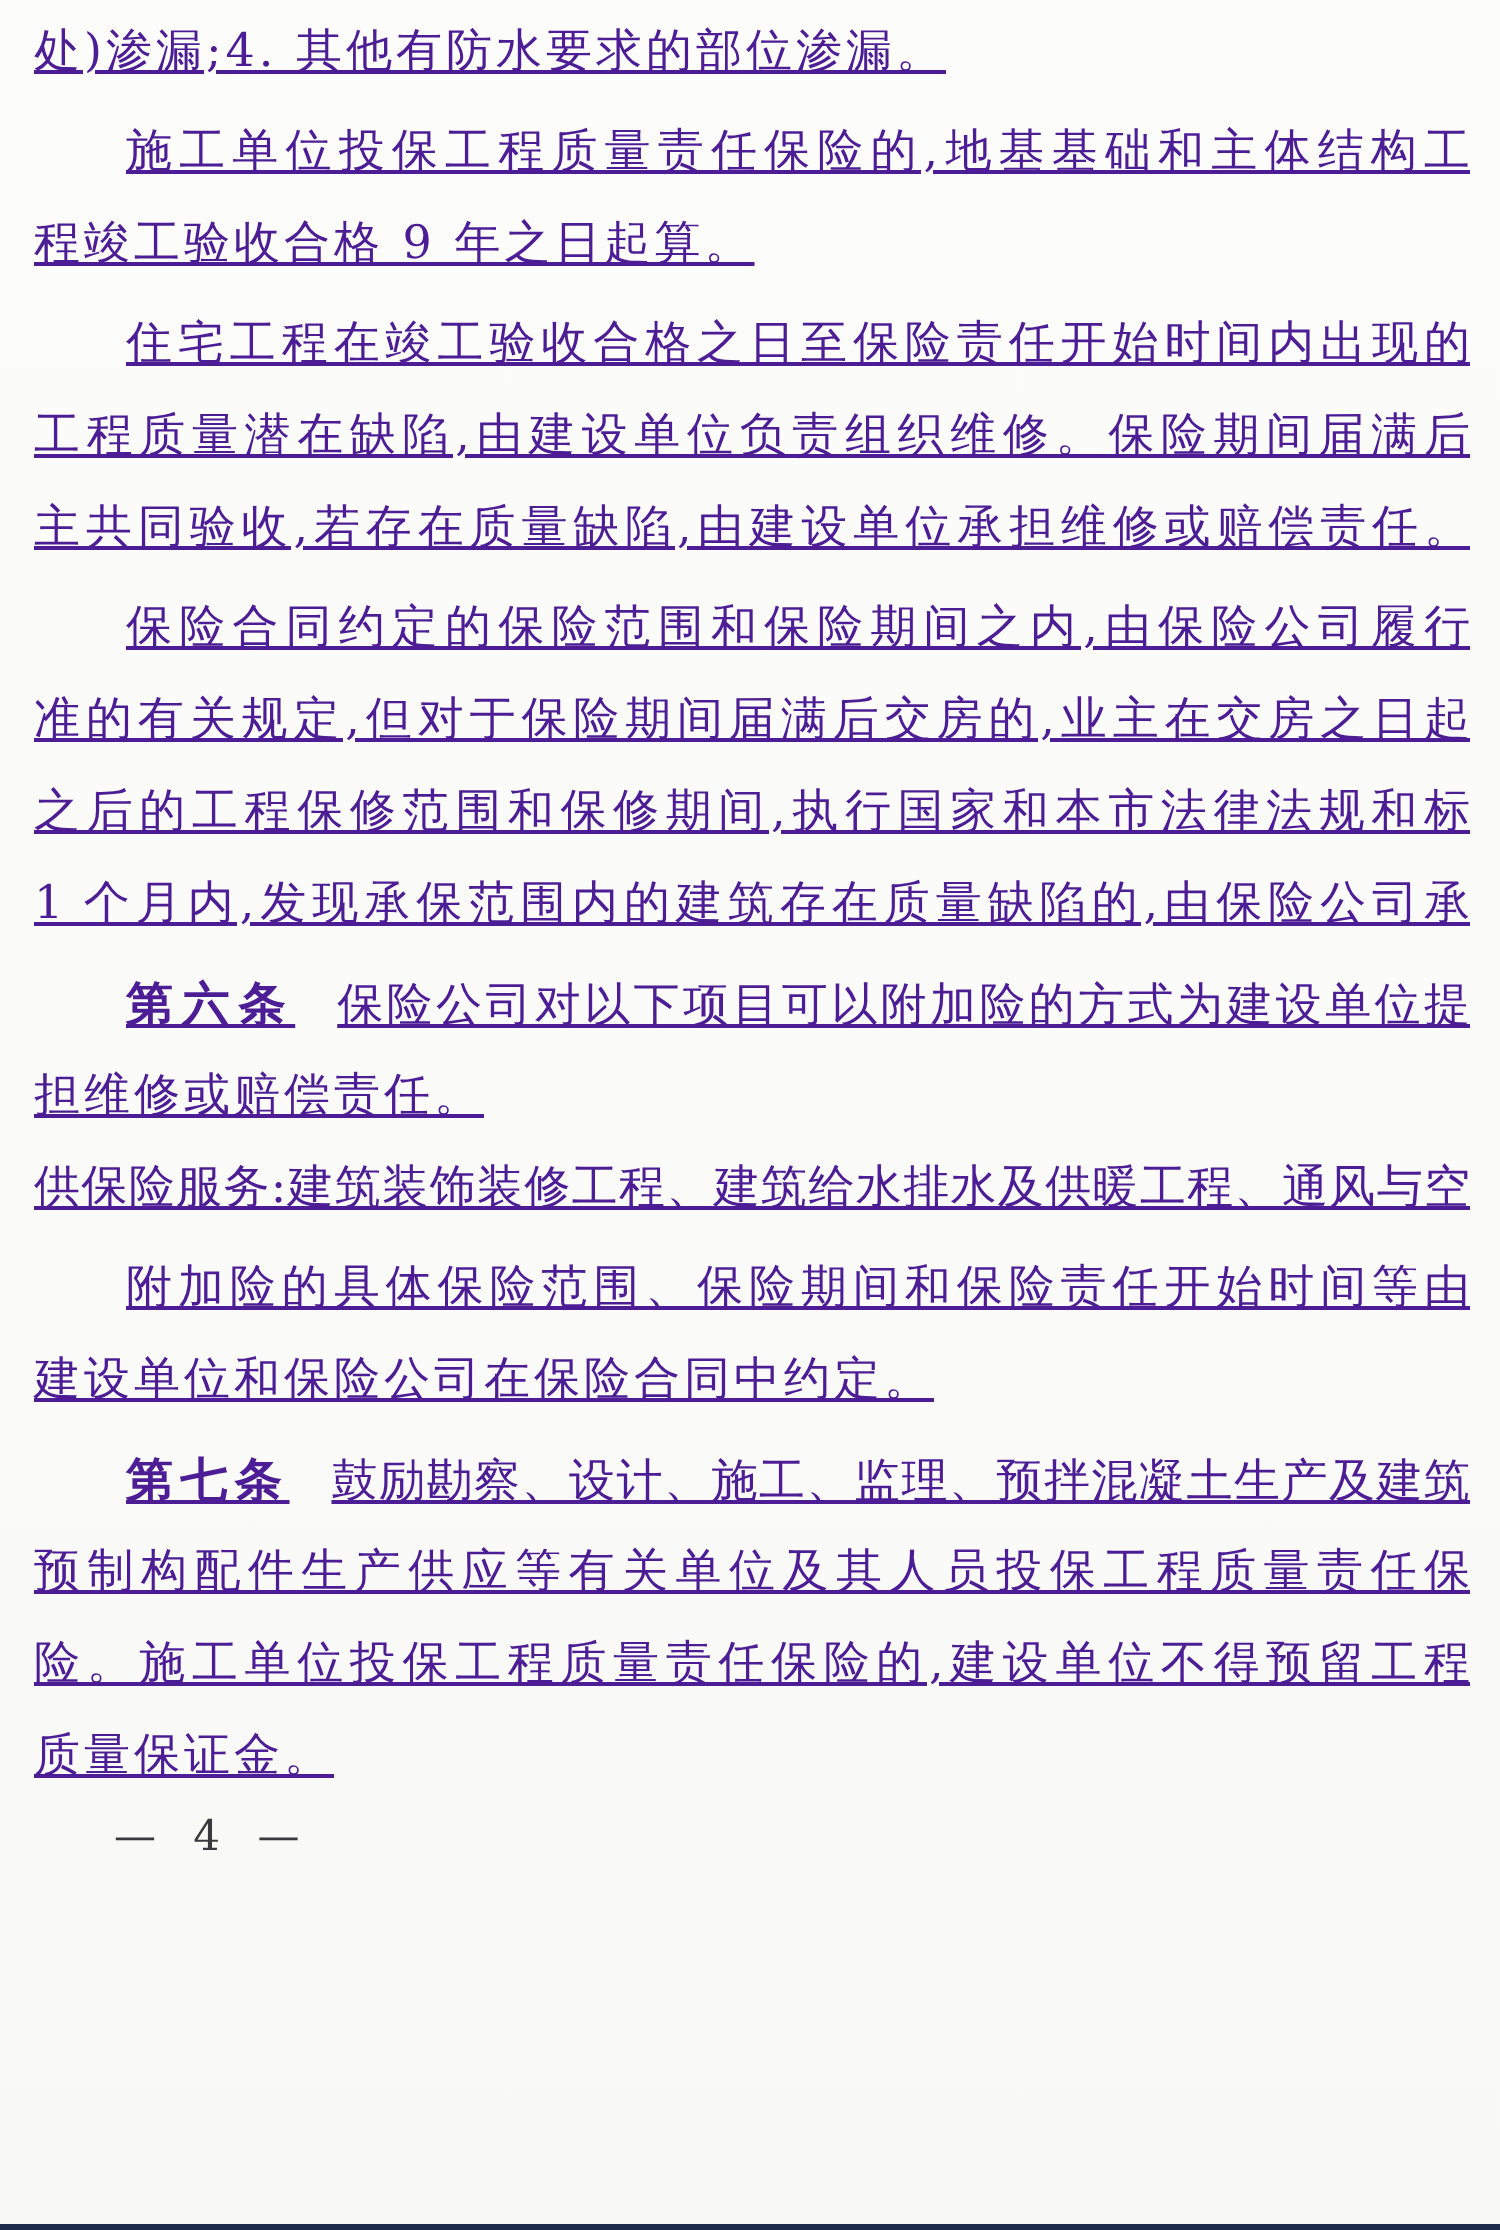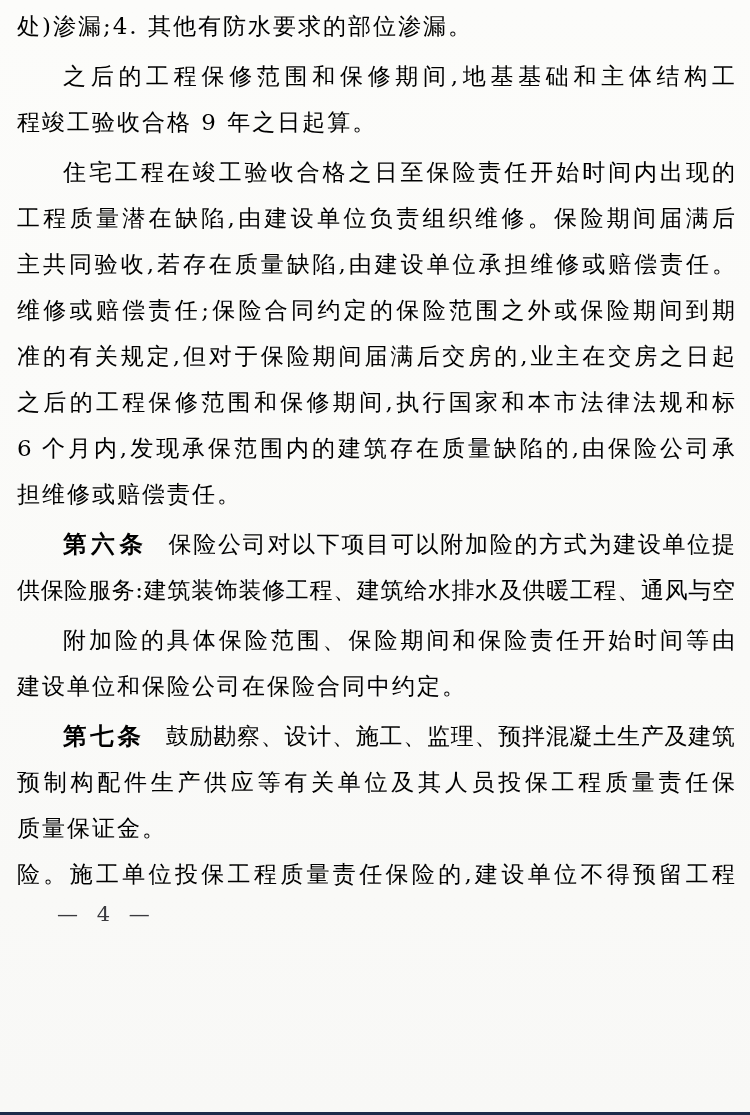--- a/index.html
+++ b/index.html
@@ -18,24 +18,25 @@
     position: absolute;
     inset: 0;
   }
   .doc {
     padding: 3px 15px 0 17px;
   }
   .line {
     height: 46px;
     line-height: 46px;
     font-size: 23px;
-    color: #000000;
+    color: #4c1d95;
     text-align: justify;
     text-justify: inter-character;
     white-space: nowrap;
+    text-decoration: underline;
   }
   
   .line.fill {
     text-align-last: justify;
     -moz-text-align-last: justify;
   }
   
   .line:not(.fill) {
     letter-spacing: 2px;
   }
@@ -69,42 +70,42 @@
     height: 3px;
     background: #1e2b4a;
   }
 </style>
 </head>
 <body>
 
 <div class="page">
   <div class="doc">
     <div class="line">处)渗漏;4. 其他有防水要求的部位渗漏。</div>
-    <div class="line indent fill pstart">之后的工程保修范围和保修期间,地基基础和主体结构工</div>
+    <div class="line indent fill pstart">施工单位投保工程质量责任保险的,地基基础和主体结构工</div>
     <div class="line">程竣工验收合格 9 年之日起算。</div>
     <div class="line indent fill pstart">住宅工程在竣工验收合格之日至保险责任开始时间内出现的</div>
     <div class="line fill">工程质量潜在缺陷,由建设单位负责组织维修。保险期间届满后</div>
     <div class="line fill">主共同验收,若存在质量缺陷,由建设单位承担维修或赔偿责任。</div>
-    <div class="line fill">维修或赔偿责任;保险合同约定的保险范围之外或保险期间到期</div>
+    <div class="line indent fill pstart">保险合同约定的保险范围和保险期间之内,由保险公司履行</div>
     <div class="line fill">准的有关规定,但对于保险期间届满后交房的,业主在交房之日起</div>
     <div class="line fill">之后的工程保修范围和保修期间,执行国家和本市法律法规和标</div>
-    <div class="line fill">6 个月内,发现承保范围内的建筑存在质量缺陷的,由保险公司承</div>
-    <div class="line">担维修或赔偿责任。</div>
+    <div class="line fill">1 个月内,发现承保范围内的建筑存在质量缺陷的,由保险公司承</div>
     <div class="line indent fill pstart">
       <span class="art-head">第六条</span><span>保险公司对以下项目可以附加险的方式为建设单位提</span>
     </div>
+    <div class="line">担维修或赔偿责任。</div>
     <div class="line fill">供保险服务:建筑装饰装修工程、建筑给水排水及供暖工程、通风与空</div>
     <div class="line indent fill pstart">附加险的具体保险范围、保险期间和保险责任开始时间等由</div>
     <div class="line">建设单位和保险公司在保险合同中约定。</div>
     <div class="line indent fill pstart">
       <span class="art-head">第七条</span><span>鼓励勘察、设计、施工、监理、预拌混凝土生产及建筑</span>
     </div>
     <div class="line fill">预制构配件生产供应等有关单位及其人员投保工程质量责任保</div>
+    <div class="line fill">险。施工单位投保工程质量责任保险的,建设单位不得预留工程</div>
     <div class="line">质量保证金。</div>
-    <div class="line fill">险。施工单位投保工程质量责任保险的,建设单位不得预留工程</div>
   </div>
 
   <div class="footer">
     <span>— 4 —</span>
   </div>
 
   <div class="bottom-edge"></div>
 </div>
 
 </body></html>

